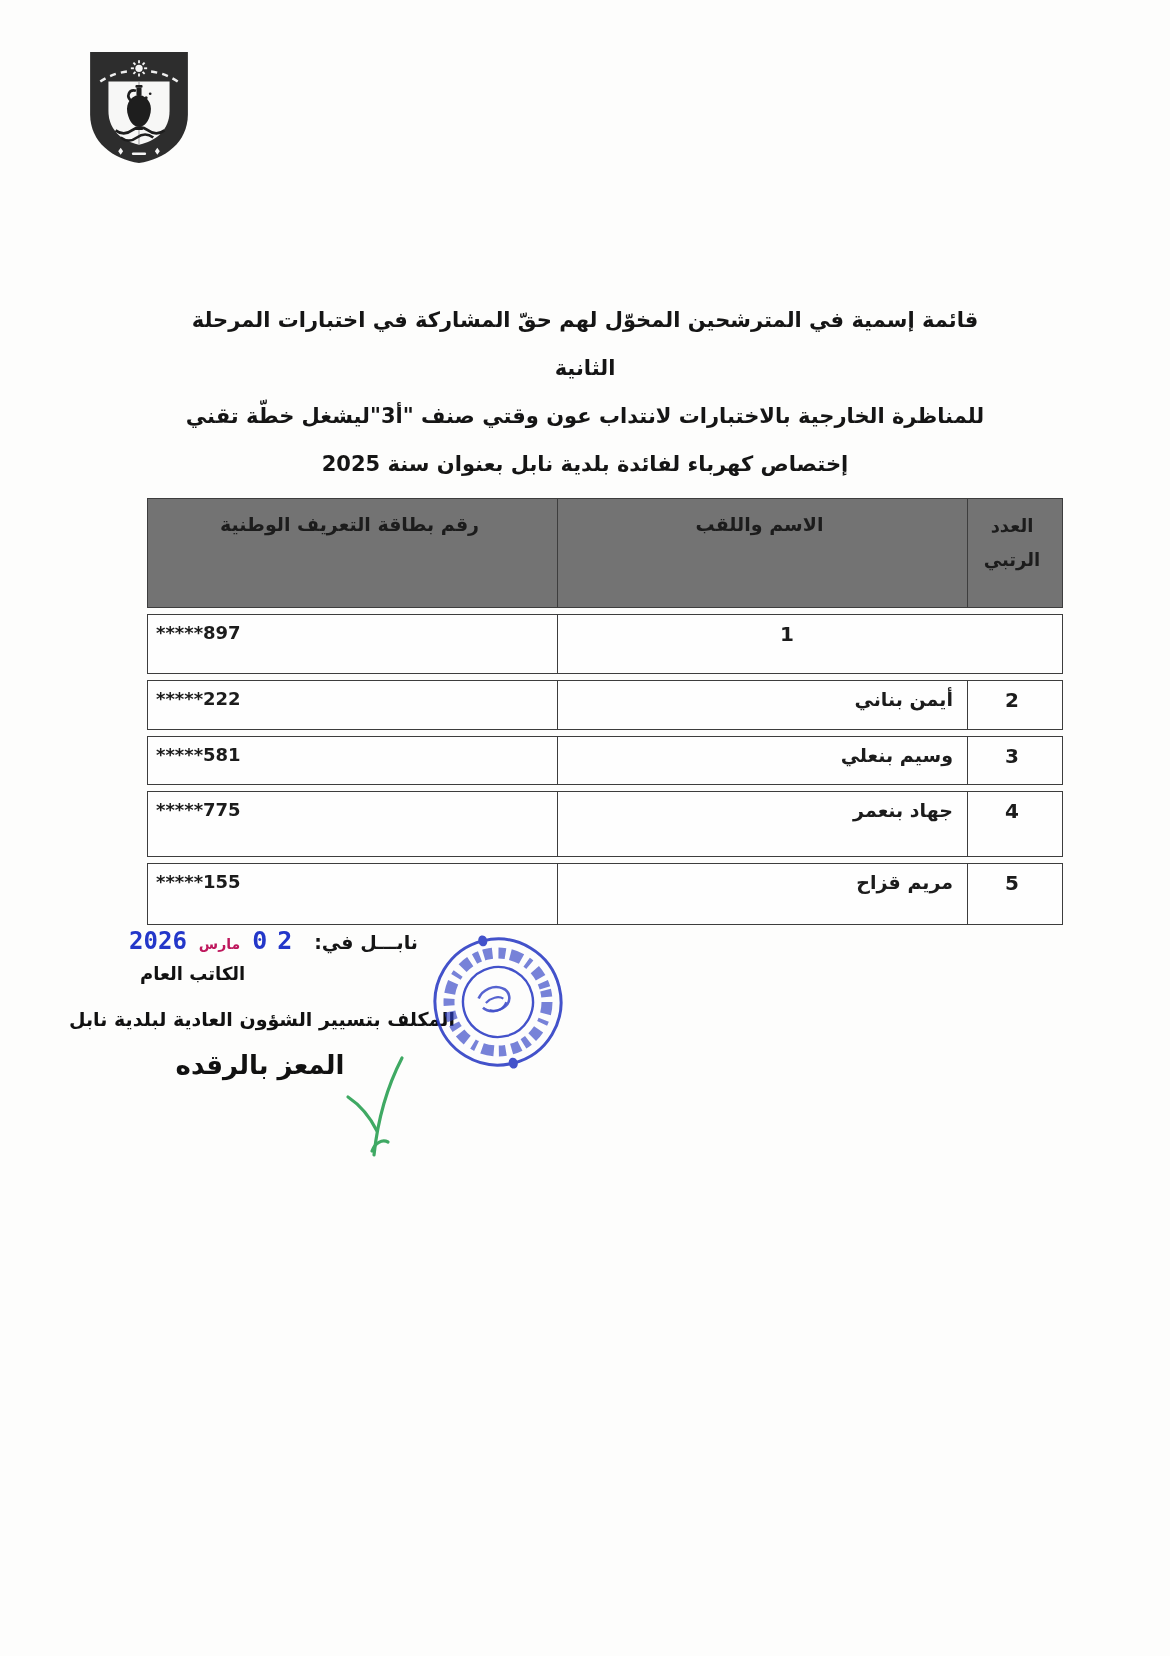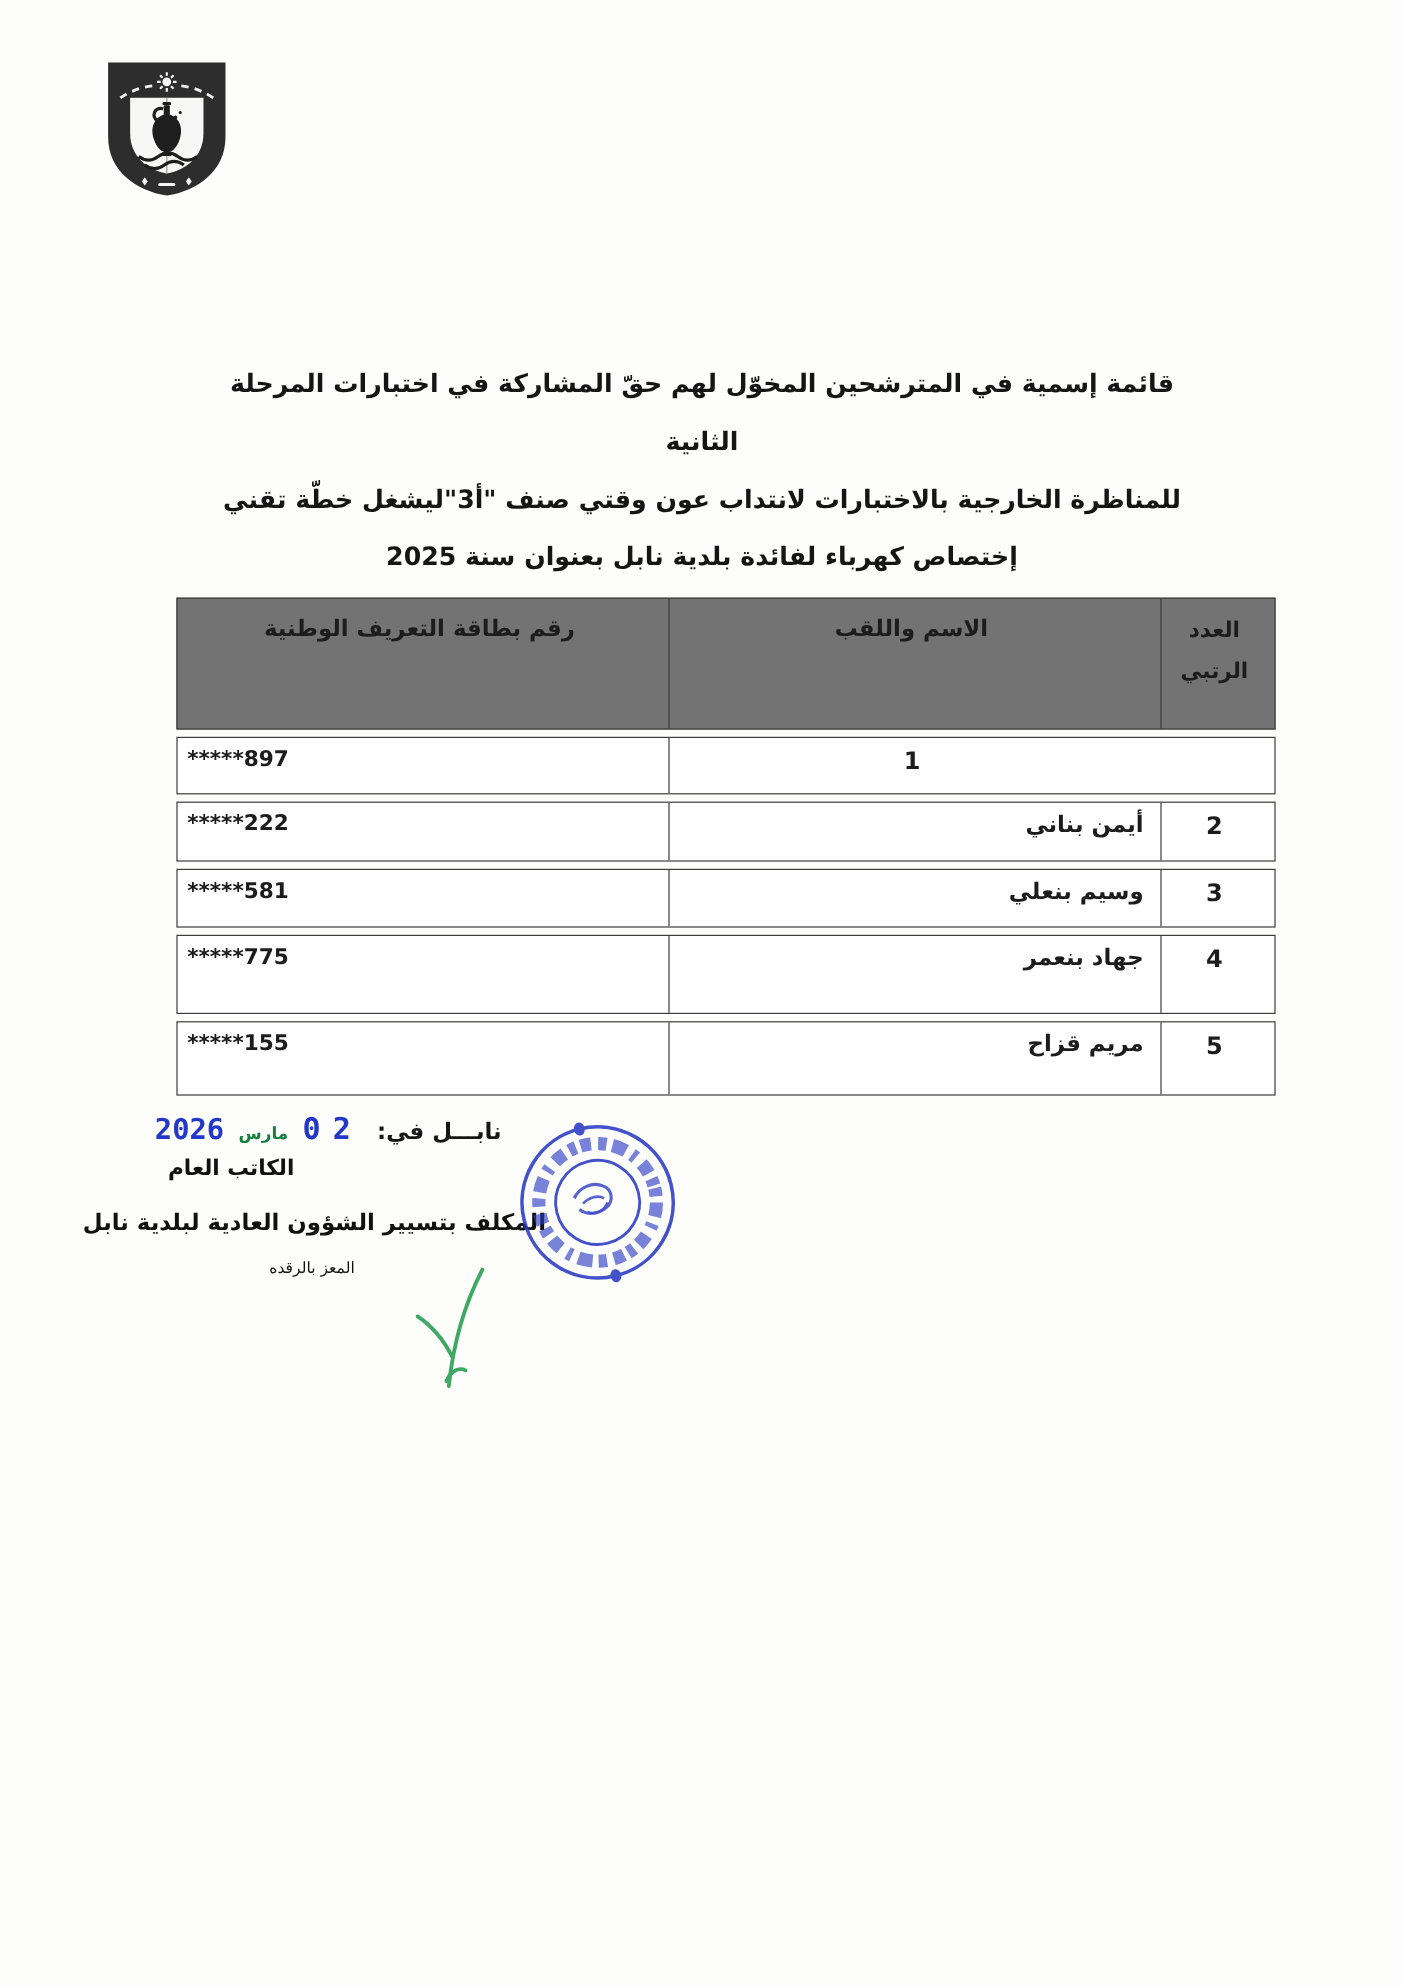--- a/index.html
+++ b/index.html
@@ -41,42 +41,42 @@
     box-sizing:border-box; direction:rtl;
     padding:7px 14px 4px 8px;
     font-weight:bold; overflow:hidden;
   }
   .c-id{border-right:1.6px solid #3d3d3d; text-align:left; font-size:18px;}
   .c-id .num{direction:ltr; unicode-bidi:embed;}
   .c-name{border-right:1.6px solid #3d3d3d; text-align:right; font-size:19px;}
   .c-rank{text-align:center; font-size:20px;}
   .t-head .cell{font-size:19px; text-align:center; padding-top:14px;}
   .t-head .c-rank{font-size:18px; line-height:34px; padding-top:10px;}
-  .r1{height:48px;} .r2{height:50px;} .r3{height:49px;} .r4{height:66px;} .r5{height:62px;}
+  .r1{height:60px;gap:27px;} .r2{height:50px;} .r3{height:49px;} .r4{height:66px;} .r5{height:62px;}
   
   .date-line{
     position:absolute; left:108px; top:926px; width:310px;
     direction:rtl; display:flex; align-items:baseline; gap:12px;
     font-weight:bold;
   }
   .date-label{font-size:19px; color:#161616; white-space:nowrap;}
   .date-day{font-family:"DejaVu Sans Mono", monospace; font-size:25px; letter-spacing:10px; color:#2337c9;}
-  .date-month{font-size:14px; color:#15803d; padding-top:4px;}
+  .date-month{font-size:14px; color:#be185d; padding-top:4px;}
   .date-year{font-family:"DejaVu Sans Mono", monospace; font-size:24px; color:#2337c9;}
   .sig-title{
     position:absolute; left:140px; top:963px; width:240px;
     direction:rtl; text-align:left; font-size:18px; font-weight:bold; color:#111;
   }
   .sig-role{
     position:absolute; left:62px; top:1008px; width:400px;
     direction:rtl; text-align:center; font-size:19px; font-weight:bold; color:#111;
   }
   .sig-name{
     position:absolute; left:140px; top:1050px; width:240px;
-    direction:rtl; text-align:center; font-size:13px; font-weight:normal; color:#111;
+    direction:rtl; text-align:center; font-size:26px; font-weight:bold; color:#111;
   }
   .stamp{position:absolute; left:428px; top:932px; width:140px; height:140px; transform:rotate(-14deg); opacity:.88;}
   .green-sig{position:absolute; left:330px; top:1055px; width:100px; height:105px;}
 </style>
 </head>
 <body>
 
 <div class="page">
 
 

